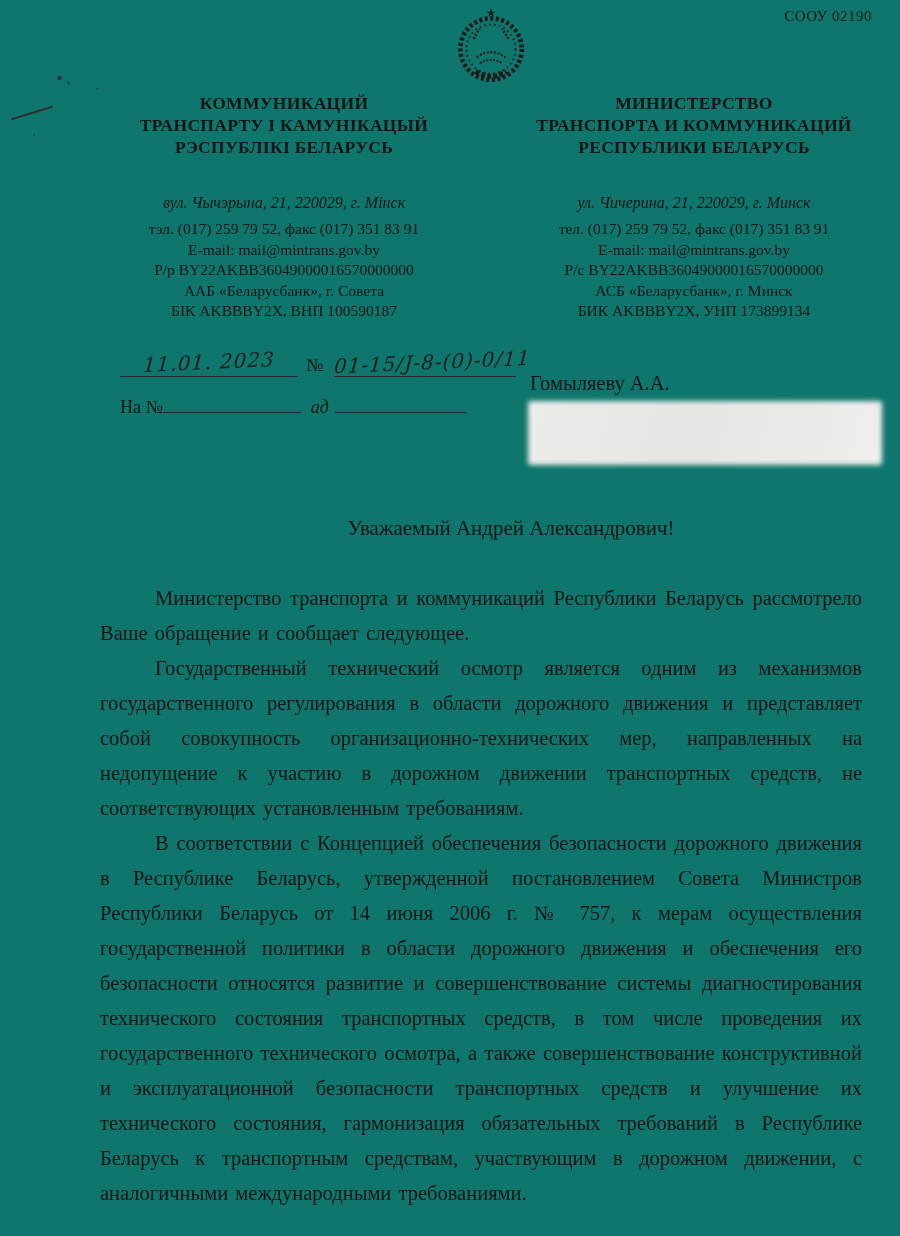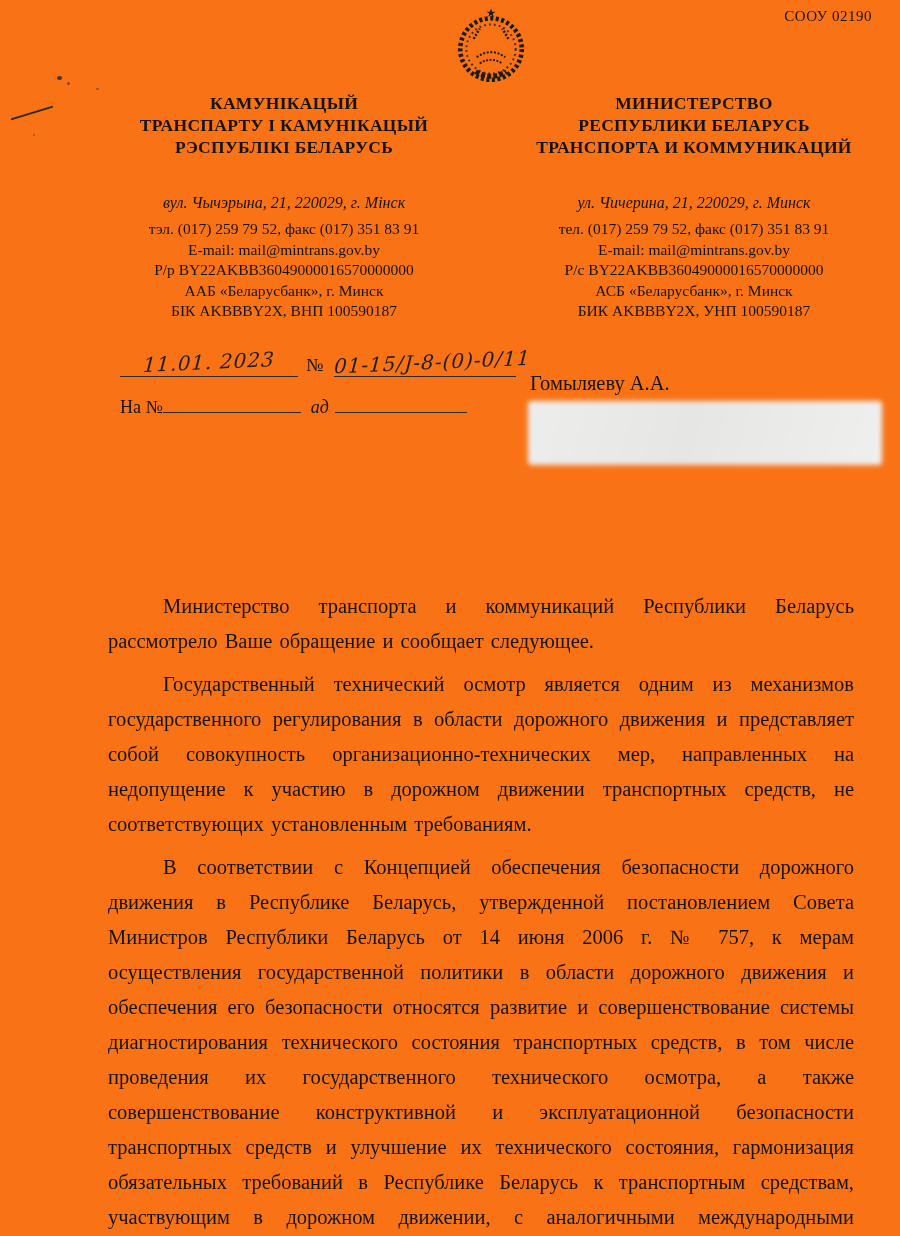--- a/index.html
+++ b/index.html
@@ -1,20 +1,20 @@
 <!DOCTYPE html>
 <html><head>
 <meta charset="utf-8">
 <style>
   html,body{margin:0;padding:0;background:#f4f4f2;}
   .page{
     position:relative;
     width:900px;height:1236px;
     margin:0 auto;
-    background:#f97316;
+    background:#0f766e;
     font-family:"Liberation Serif", serif;
     color:#141414;
     overflow:hidden;
   }
   
   .form-code{
     position:absolute; top:8px; right:28px;
     font-size:15px; letter-spacing:.5px;
   }
   
@@ -59,21 +59,21 @@
   
   .salutation{
     position:absolute; left:130px; top:516px; width:762px;
     text-align:center; font-size:21px;
   }
   .body-text{
     position:absolute; left:100px; top:581px; width:762px;
     font-size:20.5px; line-height:35px;
     text-align:justify;
   }
-  .body-text p{margin:8px; text-indent:55px; word-spacing:2px;}
+  .body-text p{margin:0; text-indent:55px; word-spacing:2px;}
   
   .artifact{position:absolute; background:#2b2b2b;}
   .a-line{left:10px; top:112px; width:44px; height:2.4px; transform:rotate(-17deg); border-radius:2px;}
   .a-dot1{left:57px; top:76px; width:5px; height:4px; border-radius:50% 40% 55% 45%; opacity:.85;}
   .a-dot2{left:67px; top:82px; width:3px; height:3px; border-radius:50%; opacity:.6;}
   .a-dot3{left:96px; top:88px; width:3px; height:2px; border-radius:50%; opacity:.5;}
   .a-dot4{left:33px; top:134px; width:2px; height:2px; border-radius:50%; opacity:.5;}
   .a-dot5{left:610px; top:198px; width:2px; height:2px; border-radius:50%; opacity:.4;}
 </style>
 </head>
@@ -89,60 +89,61 @@
       <circle cx="35" cy="42" r="24" fill="none" stroke="#1c1c1c" stroke-width="2" stroke-dasharray="1.8 3" opacity="0.8"></circle>
       <polygon points="35,2.5 36.1,5.5 39.3,5.6 36.7,7.6 37.6,10.6 35,8.8 32.4,10.6 33.3,7.6 30.7,5.6 33.9,5.5" fill="#1c1c1c"></polygon>
       <path d="M21 50 Q35 40 49 50" fill="none" stroke="#1c1c1c" stroke-width="2" stroke-dasharray="2 1.6"></path>
       <path d="M24 56 Q35 49 46 56" fill="none" stroke="#1c1c1c" stroke-width="1.8" stroke-dasharray="2 1.4"></path>
       <path d="M20 64 Q35 73 50 64" fill="none" stroke="#1c1c1c" stroke-width="5" stroke-dasharray="4 2"></path>
       <path d="M18 32 L24 22 M52 32 L46 22" stroke="#1c1c1c" stroke-width="2.5" stroke-dasharray="2 1.5"></path>
     </svg>
   </div>
 
   <div class="head-col left">
-    <div class="org-line">КАМУНІКАЦЫЙ</div>
+    <div class="org-line">КОММУНИКАЦИЙ</div>
     <div class="org-line">ТРАНСПАРТУ І КАМУНІКАЦЫЙ</div>
     <div class="org-line">РЭСПУБЛІКІ БЕЛАРУСЬ</div>
     <div class="addr">вул. Чычэрына, 21, 220029, г. Мінск</div>
     <div class="contacts">
       <div>тэл. (017) 259 79 52, факс (017) 351 83 91</div>
       <div>E-mail: mail@mintrans.gov.by</div>
       <div>Р/р BY22AKBB36049000016570000000</div>
-      <div>ААБ «Беларусбанк», г. Минск</div>
+      <div>ААБ «Беларусбанк», г. Совета</div>
       <div>БІК AKBBBY2X, ВНП 100590187</div>
     </div>
   </div>
 
   <div class="head-col right">
     <div class="org-line">МИНИСТЕРСТВО</div>
+    <div class="org-line">ТРАНСПОРТА И КОММУНИКАЦИЙ</div>
     <div class="org-line">РЕСПУБЛИКИ БЕЛАРУСЬ</div>
-    <div class="org-line">ТРАНСПОРТА И КОММУНИКАЦИЙ</div>
     <div class="addr">ул. Чичерина, 21, 220029, г. Минск</div>
     <div class="contacts">
       <div>тел. (017) 259 79 52, факс (017) 351 83 91</div>
       <div>E-mail: mail@mintrans.gov.by</div>
       <div>Р/с BY22AKBB36049000016570000000</div>
       <div>АСБ «Беларусбанк», г. Минск</div>
-      <div>БИК AKBBBY2X, УНП 100590187</div>
+      <div>БИК AKBBBY2X, УНП 173899134</div>
     </div>
   </div>
 
   <div class="ref-block">
     <div class="ref-line1">
       <span class="u-line date-line"><span class="hw">11.01. 2023</span></span><span class="no-sign">№</span>
       <span class="u-line num-line"><span class="hw">01-15/Ј-8-(0)-0/11</span></span>
     </div>
     <div class="ref-line2">
       <span>На №</span><span class="blank b1"></span><span class="ad-word">ад</span><span class="blank b2"></span>
     </div>
   </div>
 
   <div class="recipient">Гомыляеву А.А.</div>
   <div class="redaction"></div>
 
+  <div class="salutation">Уважаемый Андрей Александрович!</div>
 
   <div class="body-text">
     <p>Министерство транспорта и коммуникаций Республики Беларусь рассмотрело Ваше обращение и сообщает следующее.</p>
     <p>Государственный технический осмотр является одним из механизмов государственного регулирования в области дорожного движения и представляет собой совокупность организационно-технических мер, направленных на недопущение к участию в дорожном движении транспортных средств, не соответствующих установленным требованиям.</p>
     <p>В соответствии с Концепцией обеспечения безопасности дорожного движения в Республике Беларусь, утвержденной постановлением Совета Министров Республики Беларусь от 14 июня 2006 г. № 757, к мерам осуществления государственной политики в области дорожного движения и обеспечения его безопасности относятся развитие и совершенствование системы диагностирования технического состояния транспортных средств, в том числе проведения их государственного технического осмотра, а также совершенствование конструктивной и эксплуатационной безопасности транспортных средств и улучшение их технического состояния, гармонизация обязательных требований в Республике Беларусь к транспортным средствам, участвующим в дорожном движении, с аналогичными международными требованиями.</p>
   </div>
 
   <div class="artifact a-line"></div>
   <div class="artifact a-dot1"></div>
   <div class="artifact a-dot2"></div>

